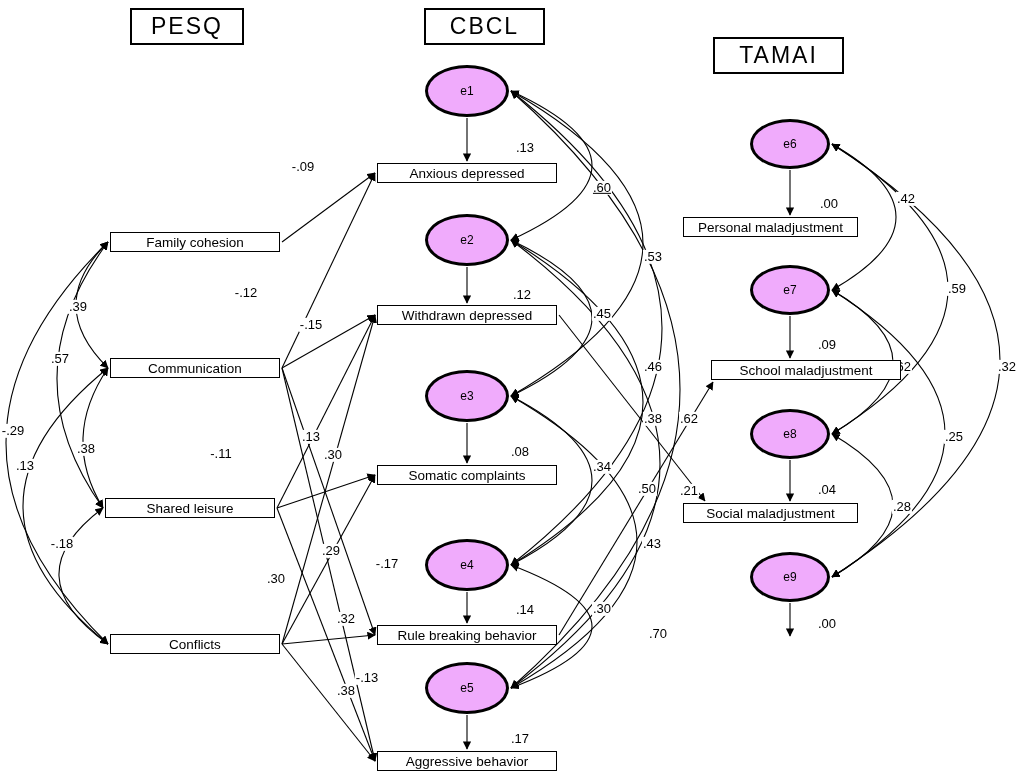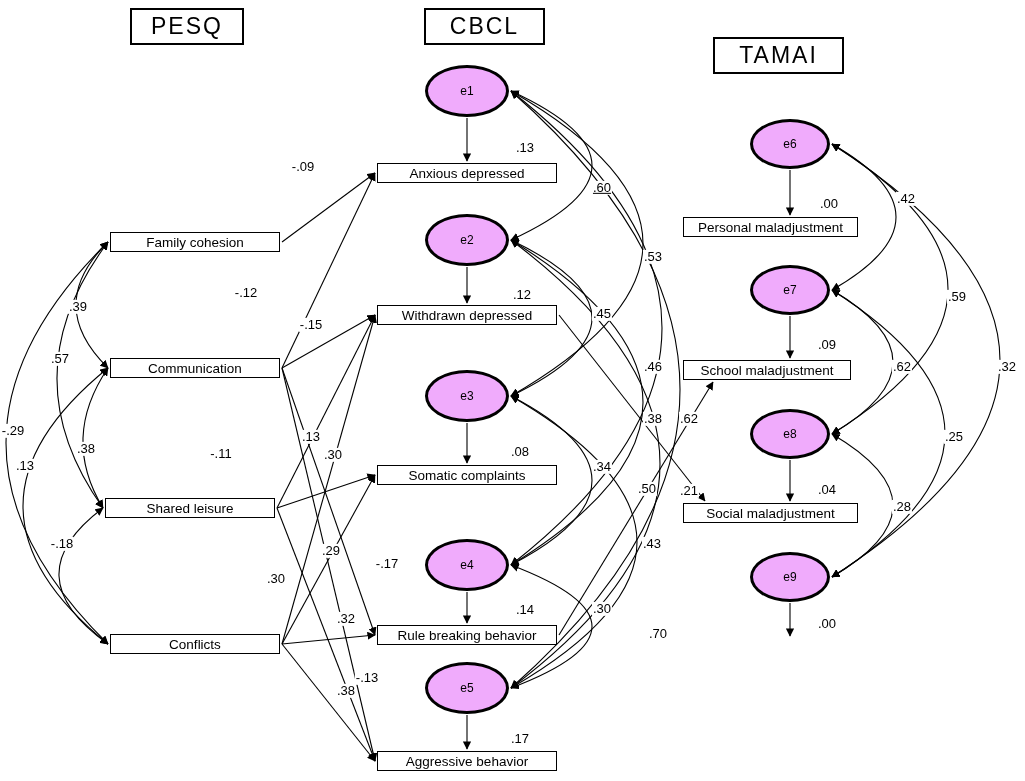--- a/index.html
+++ b/index.html
@@ -80,21 +80,21 @@
       <span class="coef" style="left: 653px; top: 257px;">.53</span>
       <span class="coef" style="left: 602px; top: 314px;">.45</span>
       <span class="coef" style="left: 653px; top: 367px;">.46</span>
       <span class="coef" style="left: 653px; top: 419px;">.38</span>
       <span class="coef" style="left: 602px; top: 467px;">.34</span>
       <span class="coef" style="left: 647px; top: 489px;">.50</span>
       <span class="coef" style="left: 652px; top: 544px;">.43</span>
       <span class="coef" style="left: 602px; top: 609px;">.30</span>
       <span class="coef" style="left: 658px; top: 634px;">.70</span>
       <span class="coef" style="left: 906px; top: 199px;">.42</span>
-      <span class="coef" style="left: 957px; top: 289px; margin-top: 8px;">.59</span>
+      <span class="coef" style="left: 957px; top: 289px;">.59</span>
       <span class="coef" style="left: 902px; top: 367px;">.62</span>
       <span class="coef" style="left: 1007px; top: 367px;">.32</span>
       <span class="coef" style="left: 954px; top: 437px;">.25</span>
       <span class="coef" style="left: 902px; top: 507px;">.28</span>
       <span class="coef" style="left: 303px; top: 167px;">-.09</span>
       <span class="coef" style="left: 246px; top: 293px;">-.12</span>
       <span class="coef" style="left: 311px; top: 325px;">-.15</span>
       <span class="coef" style="left: 311px; top: 437px;">.13</span>
       <span class="coef" style="left: 221px; top: 454px;">-.11</span>
       <span class="coef" style="left: 333px; top: 455px;">.30</span>
@@ -118,21 +118,21 @@
       <div class="node-rect" style="left: 377px; top: 305px; width: 180px; height: 20px;">Withdrawn depressed</div>
       <span class="coef" style="left: 522px; top: 295px;">.12</span>
       <div class="node-rect" style="left: 377px; top: 465px; width: 180px; height: 20px;">Somatic complaints</div>
       <span class="coef" style="left: 520px; top: 452px;">.08</span>
       <div class="node-rect" style="left: 377px; top: 625px; width: 180px; height: 20px;">Rule breaking behavior</div>
       <span class="coef" style="left: 525px; top: 610px;">.14</span>
       <div class="node-rect" style="left: 377px; top: 751px; width: 180px; height: 20px;">Aggressive behavior</div>
       <span class="coef" style="left: 520px; top: 739px;">.17</span>
       <div class="node-rect" style="left: 683px; top: 217px; width: 175px; height: 20px;">Personal maladjustment</div>
       <span class="coef" style="left: 829px; top: 204px;">.00</span>
-      <div class="node-rect" style="left: 683px; top: 360px; width: 168px; height: 20px;">School maladjustment</div>
+      <div class="node-rect" style="left: 711px; top: 360px; width: 190px; height: 20px;">School maladjustment</div>
       <span class="coef" style="left: 827px; top: 345px;">.09</span>
       <div class="node-rect" style="left: 683px; top: 503px; width: 175px; height: 20px;">Social maladjustment</div>
       <span class="coef" style="left: 827px; top: 490px;">.04</span>
       <span class="coef" style="left: 827px; top: 624px;">.00</span>
       <div class="node-ell" style="left: 425px; top: 65px; width: 84px; height: 52px;">e1</div>
       <div class="node-ell" style="left: 425px; top: 214px; width: 84px; height: 52px;">e2</div>
       <div class="node-ell" style="left: 425px; top: 370px; width: 84px; height: 52px;">e3</div>
       <div class="node-ell" style="left: 425px; top: 539px; width: 84px; height: 52px;">e4</div>
       <div class="node-ell" style="left: 425px; top: 662px; width: 84px; height: 52px;">e5</div>
       <div class="node-ell" style="left: 750px; top: 119px; width: 80px; height: 50px;">e6</div>

